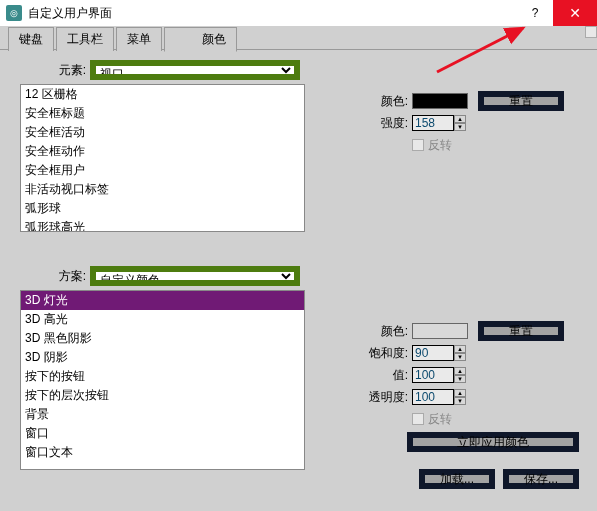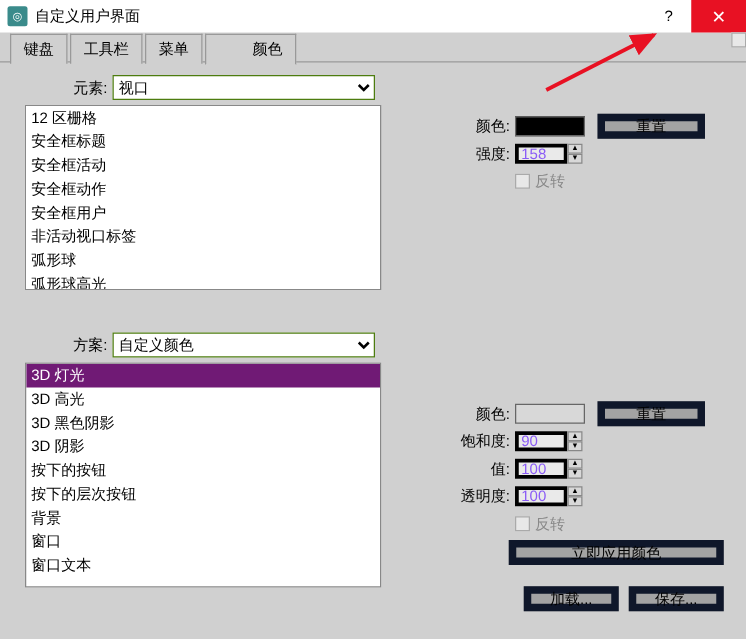--- a/index.html
+++ b/index.html
@@ -9,35 +9,35 @@
   .titlebar .title { flex: 1; }
   .titlebar .btn-help { width: 36px; height: 26px; display:flex;align-items:center;justify-content:center; }
   .titlebar .btn-close { width: 44px; height: 26px; background:#e81123; display:flex;align-items:center;justify-content:center; color:#fff; font-size:14px;}
   .arrow { position:absolute; top:22px; right:50px; pointer-events:none; }
   .tabs { height: 24px; display:flex; align-items:flex-start; padding-left:8px; gap:2px; border-bottom:1px solid #999; margin-bottom:6px; }
   .tab { padding:3px 10px; background:#d0d0d0; border:1px solid #999; border-bottom:none; position:relative; top:1px;}
   .tab.active { background:#d0d0d0; border-bottom:1px solid #d0d0d0;padding-left:37px; }
   .section { padding: 4px 20px 0 20px; }
   .row { display:flex; align-items:center; margin-bottom:4px; }
   .lbl-right { width:70px; text-align:right; padding-right:4px; }
-  select.wide { width:210px; height:20px; background:#fff; border:1px solid #4d7c0f; }
+  select.wide { width:210px; height:20px; background:#fff; border:6px solid #4d7c0f; }
   .listbox { width:285px; height:148px; background:#fff; border:1px solid #888; overflow-y:scroll; overflow-x:hidden; }
   .listbox .item { padding:1px 4px; white-space:nowrap; cursor:default; }
   .listbox .item.sel { background:#701a75; color:#fff; }
   .right-panel { position:absolute; }
   .rp1 { top:90px; left:360px; }
   .rp2 { top:320px; left:360px; }
   .prow { display:flex; align-items:center; height:22px; }
   .plabel { width:52px; text-align:right; padding-right:4px; }
   .swatch { width:56px; height:16px; border:1px solid #666; background:#000; }
   .swatch.blank { background:#d8d8d8; }
   .w-btn { height:20px; border:6px solid #0f172a; background:#a3a3a3; display:flex; align-items:center; justify-content:center; padding:0 8px;}
   .reset { width:86px; margin-left:10px; }
   .spinner { display:flex; align-items:center; }
-  .spinner input { width:42px; height:16px; border:3px solid #000000; background:#eaeaea; padding:0 2px; color:#8b5cf6;}
+  .spinner input { width:42px; height:16px; border:1px solid #000000; background:#eaeaea; padding:0 2px; color:#0c4a6e;}
   .spinner .spb { display:flex; flex-direction:column; }
   .spinner .spb span { width:12px; height:8px; border:1px solid #888; background:#d8d8d8; font-size:7px; line-height:6px; text-align:center;}
   .chk { display:flex; align-items:center; color:#888; }
   .chk .box { width:12px; height:12px; border:1px solid #aaa; background:#e8e8e8; margin-right:4px;}
   .bottom-btns { position:absolute; bottom:22px; right:18px; display:flex; gap:8px; }
   .bottom-btns .w-btn { width:76px; }
   .apply-btn { position:absolute; right:18px; top:432px; }
   .apply-btn .w-btn { width:172px; }
   .corner-glitch { position:absolute; top:26px; right:0; width:12px; height:12px; background:#e8e8e8; border:1px solid #aaa;}
   ::-webkit-scrollbar { width:16px; }

